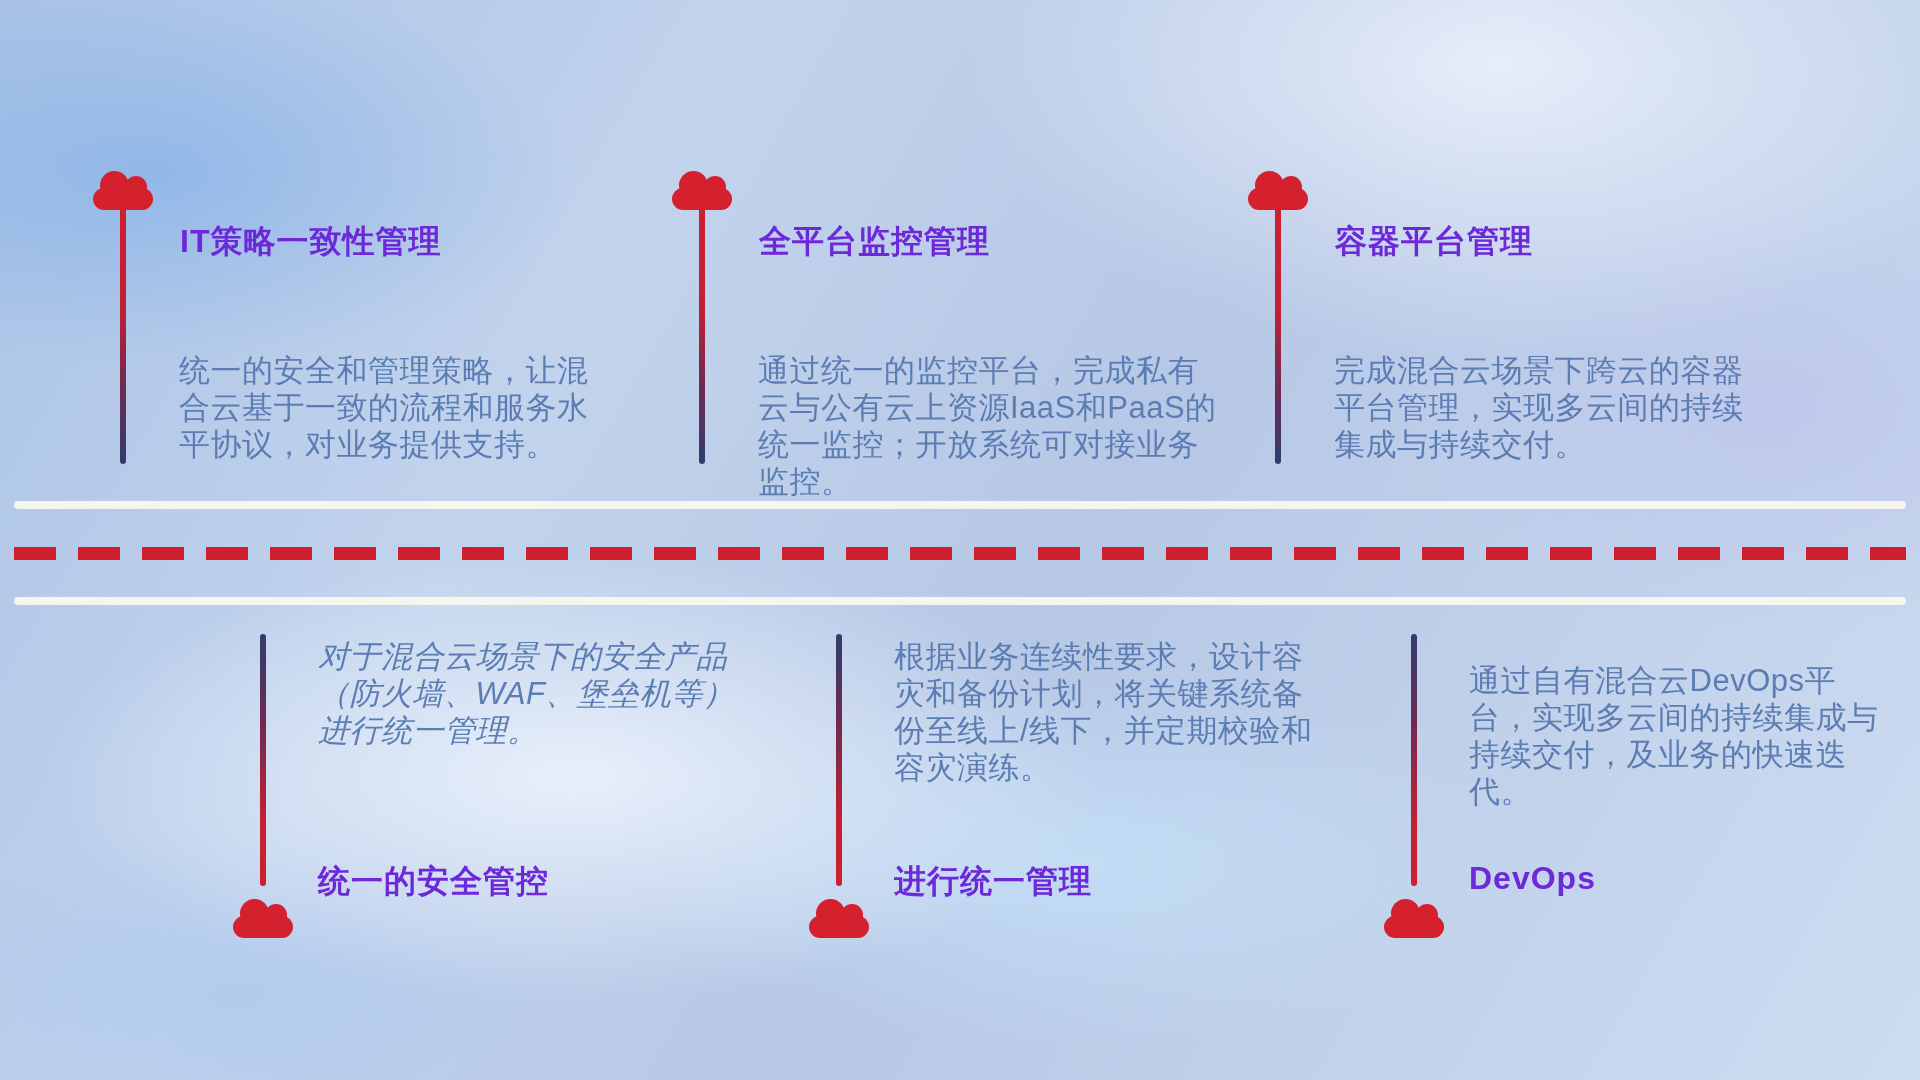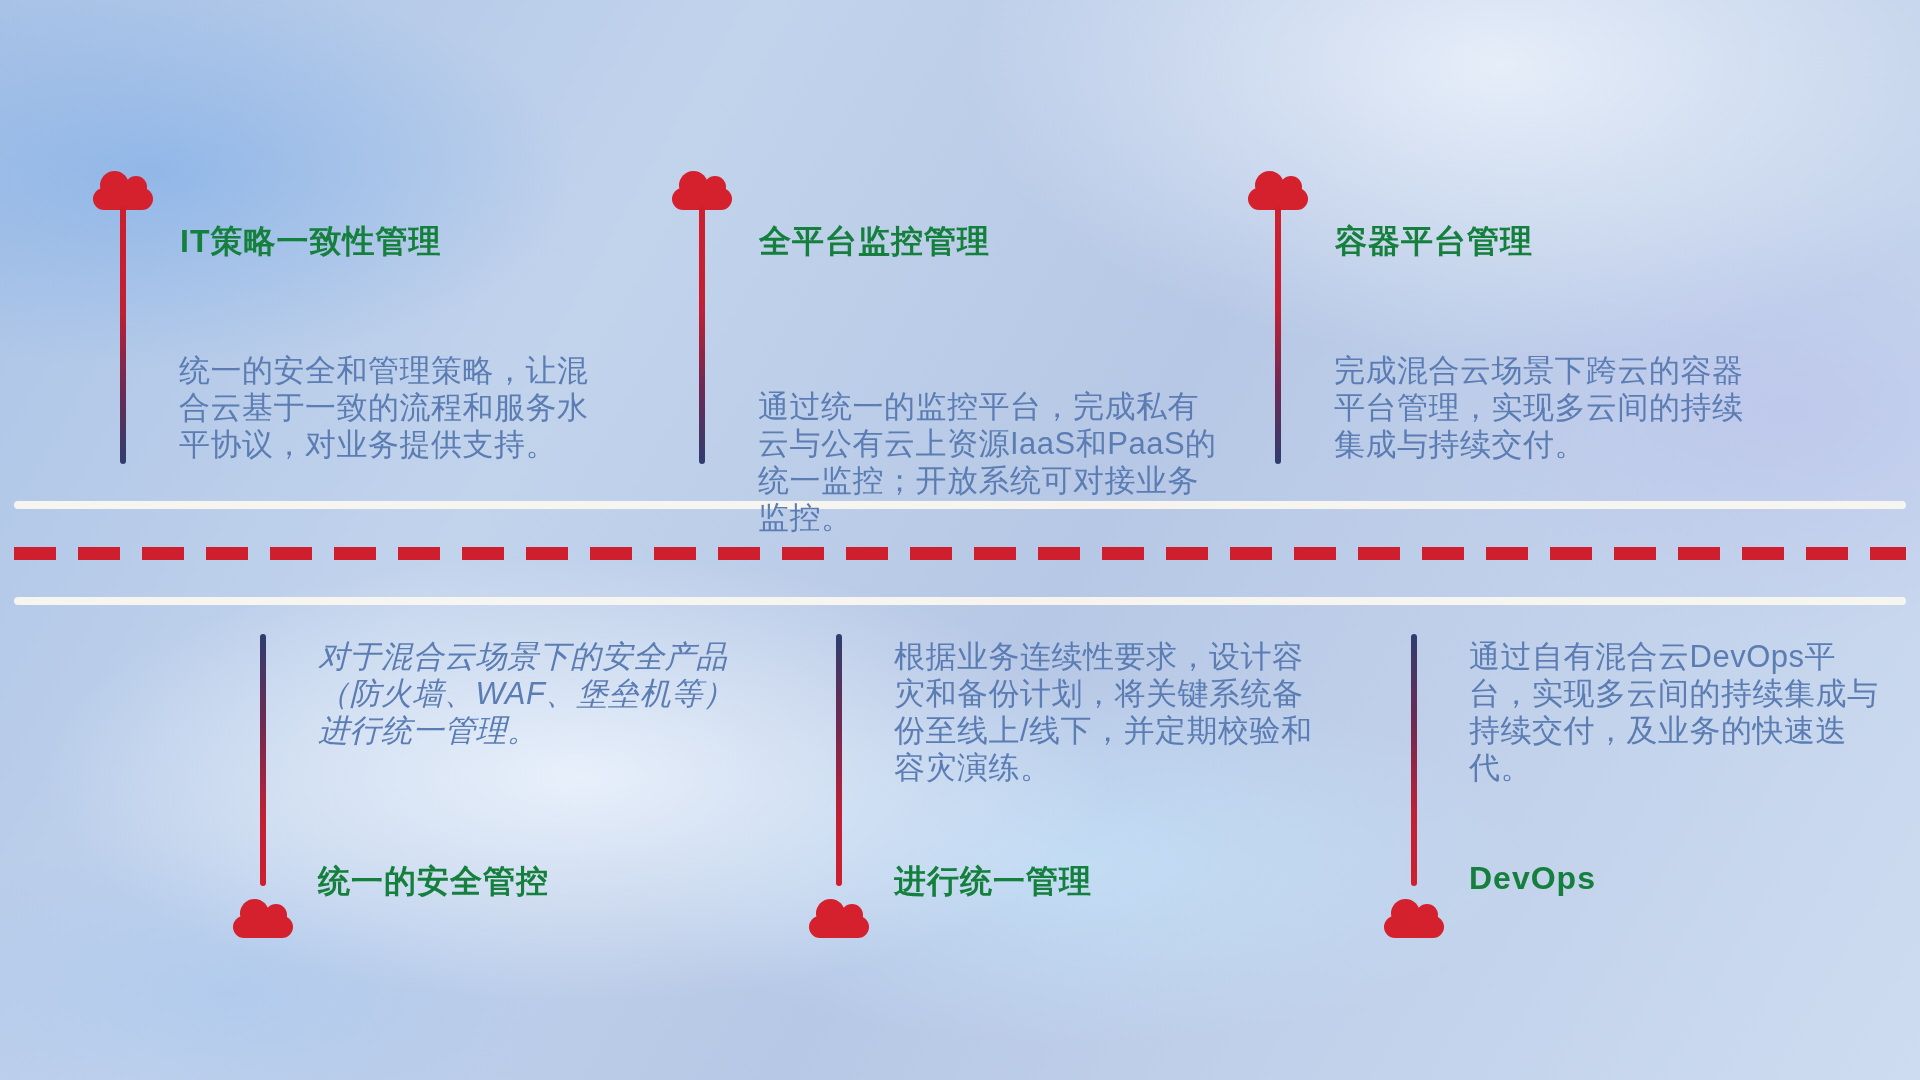--- a/index.html
+++ b/index.html
@@ -42,37 +42,37 @@
   .pin { position:absolute; width:6px; border-radius:3px; }
   .item.top .cloud { left:-30px; top:188px; }
   .item.top .pin   { left:-3px;  top:206px; height:258px;
     background:linear-gradient(180deg,#cf1f2e 0%,#c02034 40%,#6e2a52 70%,#2e3e6e 100%); }
   .item.bottom .pin { left:-3px; top:634px; height:252px;
     background:linear-gradient(180deg,#2e3e6e 0%,#6e2a52 35%,#c02034 72%,#cf1f2e 100%); }
   .item.bottom .cloud { left:-30px; top:916px; }
 
   .title {
     position:absolute; white-space:nowrap;
-    font-size:32px; font-weight:700; color:#15803d; letter-spacing:1px;
+    font-size:32px; font-weight:700; color:#6d28d9; letter-spacing:1px;
   }
   .item.top .title    { left:57px; top:220px; }
   .item.bottom .title { left:55px; top:836px;margin-top:24px; }
 
   .desc {
     position:absolute;
     font-size:31px; line-height:37px; color:#5b7db3; letter-spacing:0.5px;
   }
   .item.top .desc    { left:56px; top:352px; }
   .item.bottom .desc { left:55px; top:638px; }
   .t1 .desc { width:440px; }
-  .t2 .desc { width:468px;margin-top:36px; }
+  .t2 .desc { width:468px; }
   .t3 .desc { width:428px; }
   .b1 .desc { width:432px;font-style:italic; }
   .b2 .desc { width:428px; }
-  .b3 .desc { width:418px; }
+  .b3 .desc { width:418px;margin-top:24px; }
 </style>
 </head>
 <body>
 
 <div class="canvas">
 
   <div class="road-line road-top"></div>
   <div class="road-dash"></div>
   <div class="road-line road-bottom"></div>
 

